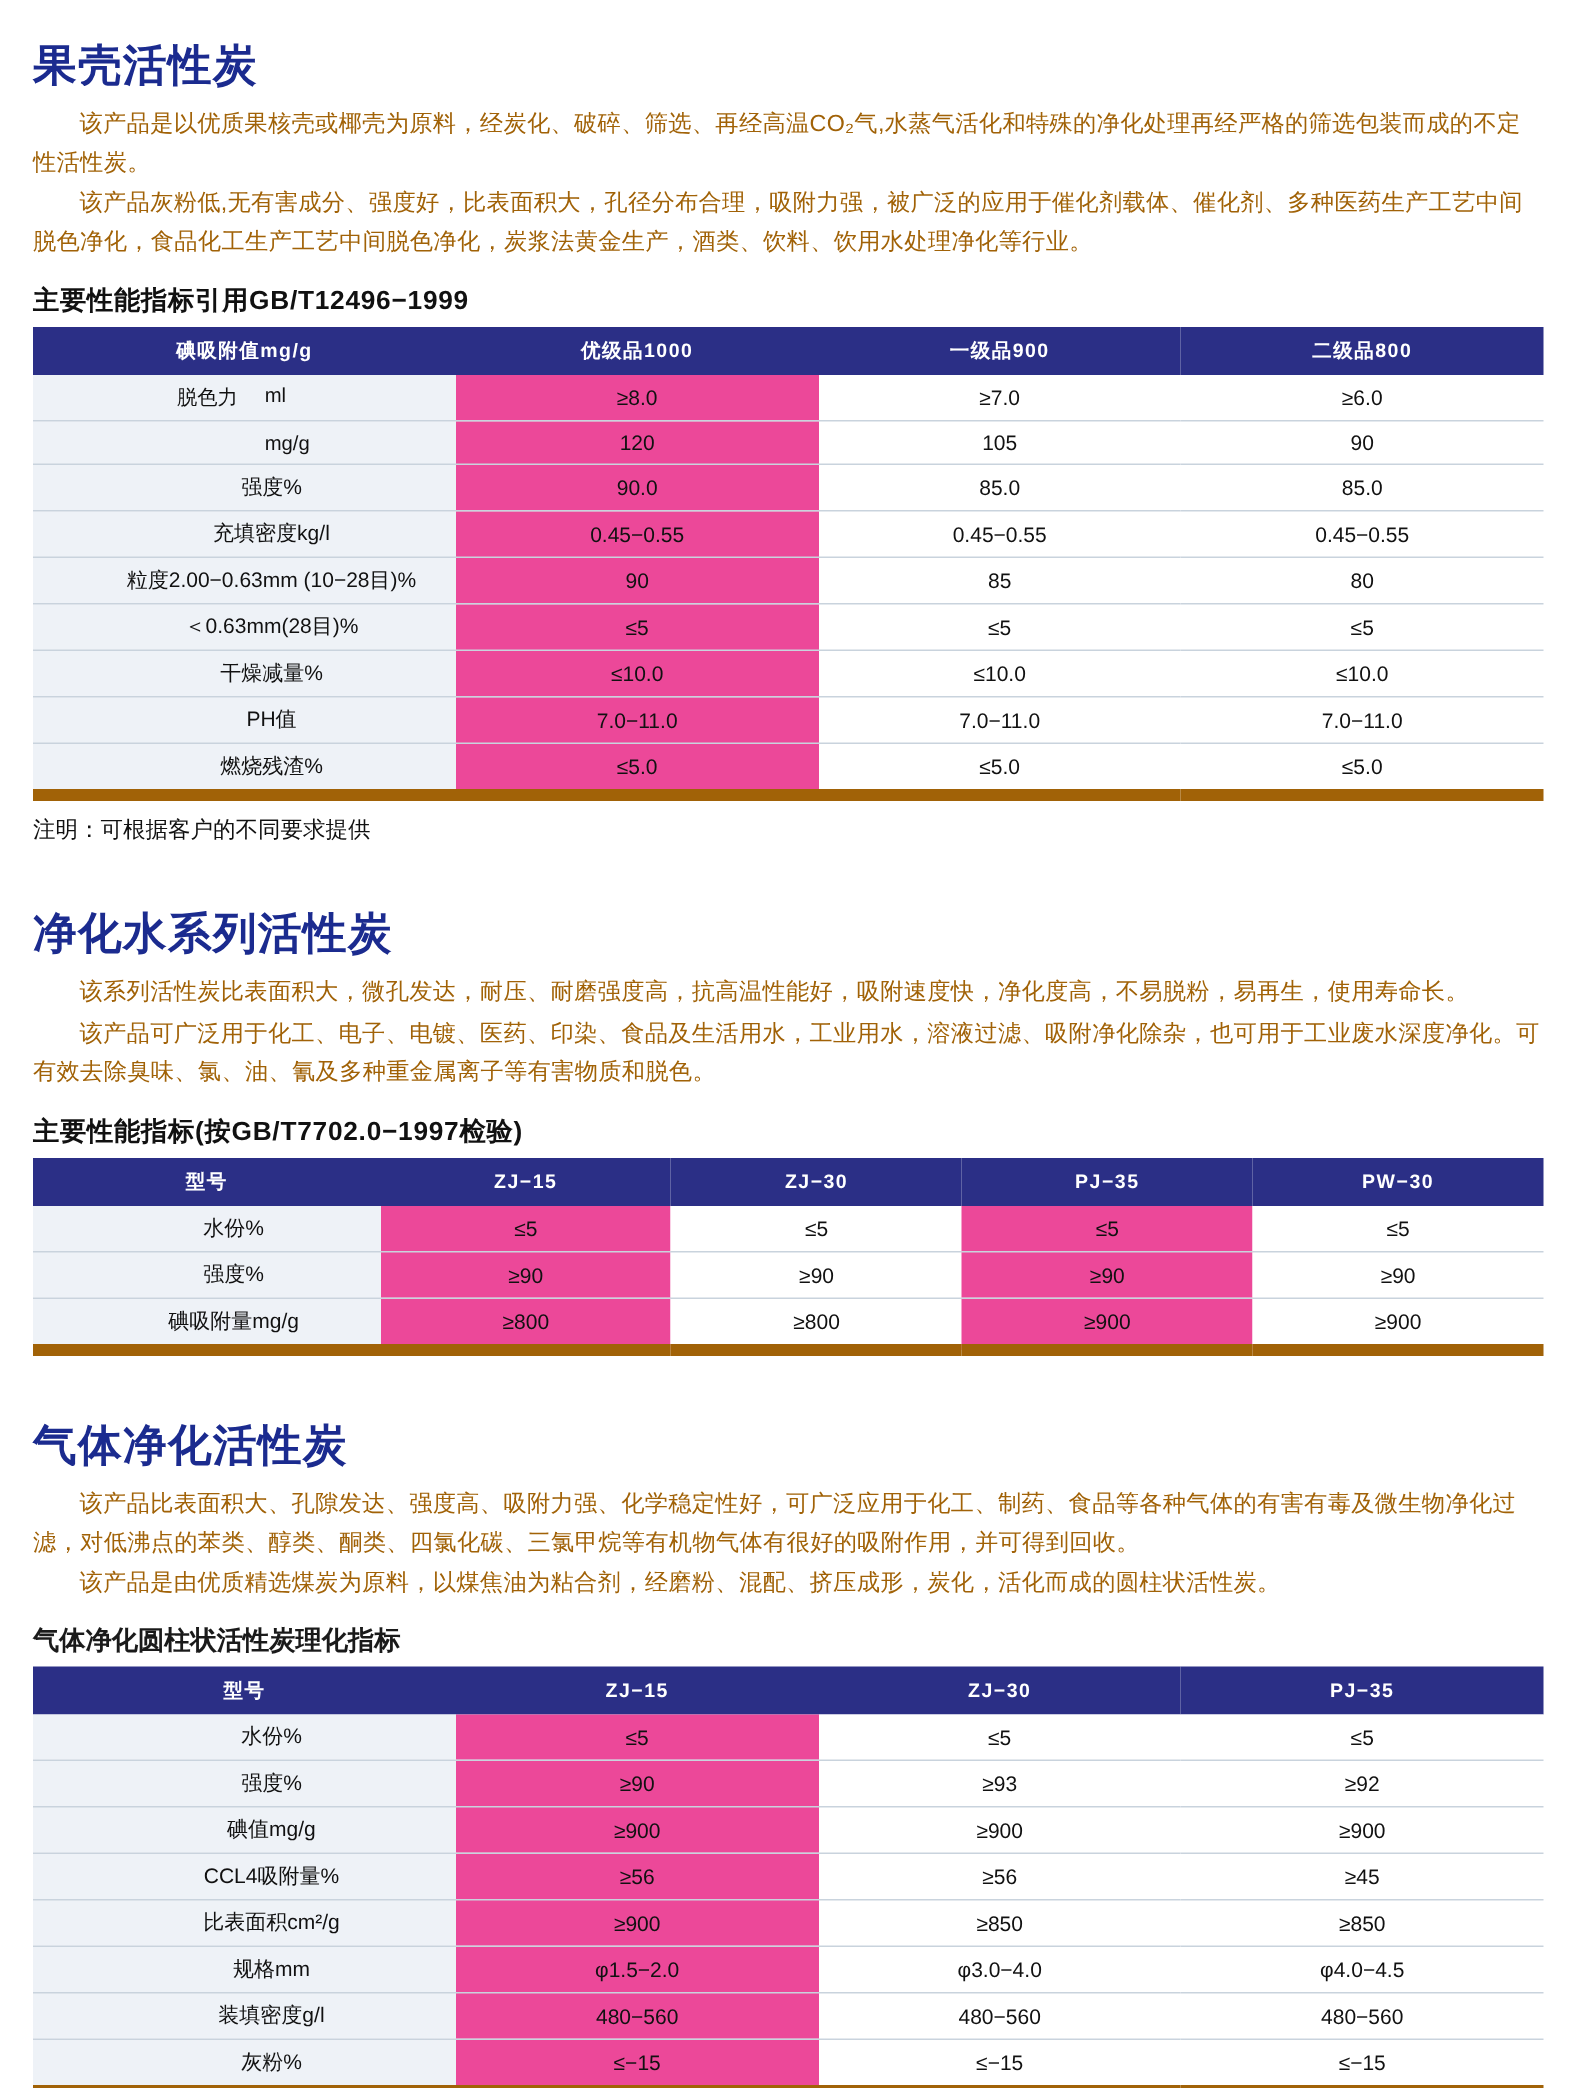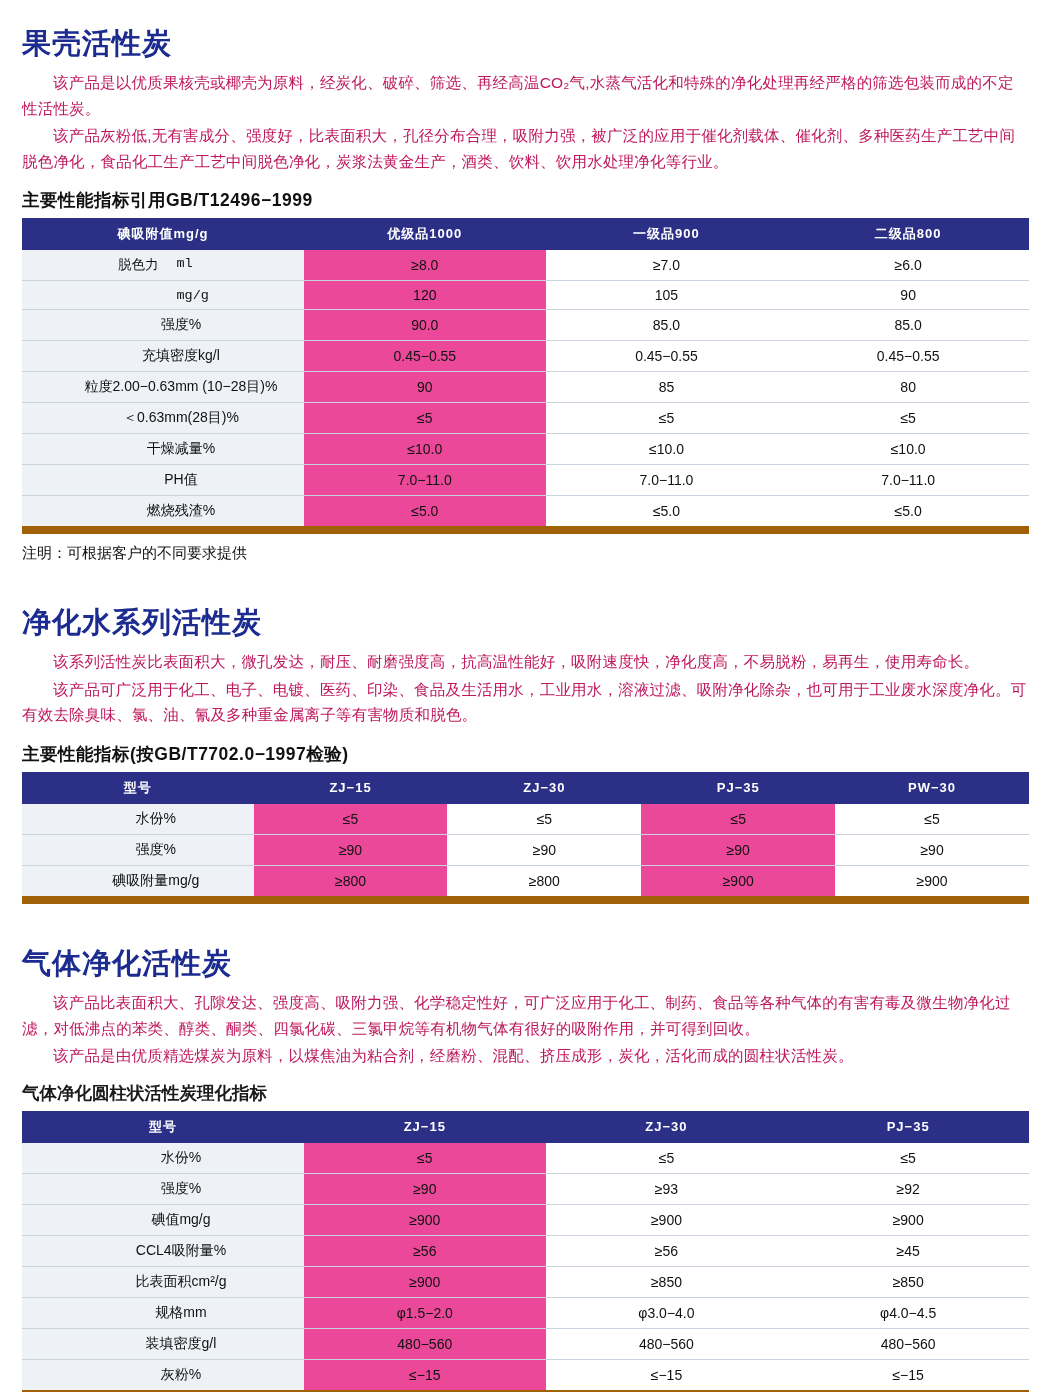--- a/index.html
+++ b/index.html
@@ -24,21 +24,21 @@
     color: #1b2b8f;
     margin: 6px 0 6px 0;
     letter-spacing: 1px;
     font-family: "DejaVu Sans", "Liberation Sans", sans-serif;
   }
   .para {
     font-size: 15.5px;
     line-height: 1.65;
     text-indent: 2em;
     margin: 0 0 2px 0;
-    color: #be185d;
+    color: #a16207;
     letter-spacing: 0.2px;
   }
   .sub-title {
     font-size: 17.5px;
     font-weight: bold;
     color: #111;
     margin: 14px 0 6px 0;
     letter-spacing: 0.5px;
   }
   .sub-title .ref {
@@ -81,21 +81,20 @@
   table.spec td.label {
     text-align: center;
     padding-left: 40px;
   }
   td.nested {
     padding: 0;
     border-bottom: 1px solid #c9d3dd;
   }
   td.nested .inner {
     display: flex;
-    font-family: Liberation Mono, monospace;
   }
   td.nested .inner .lab {
     width: 52%;
     text-align: right;
     padding-right: 10px;
     font-size: 13.5px;
   }
   td.nested .inner .val {
     width: 48%;
     text-align: left;

